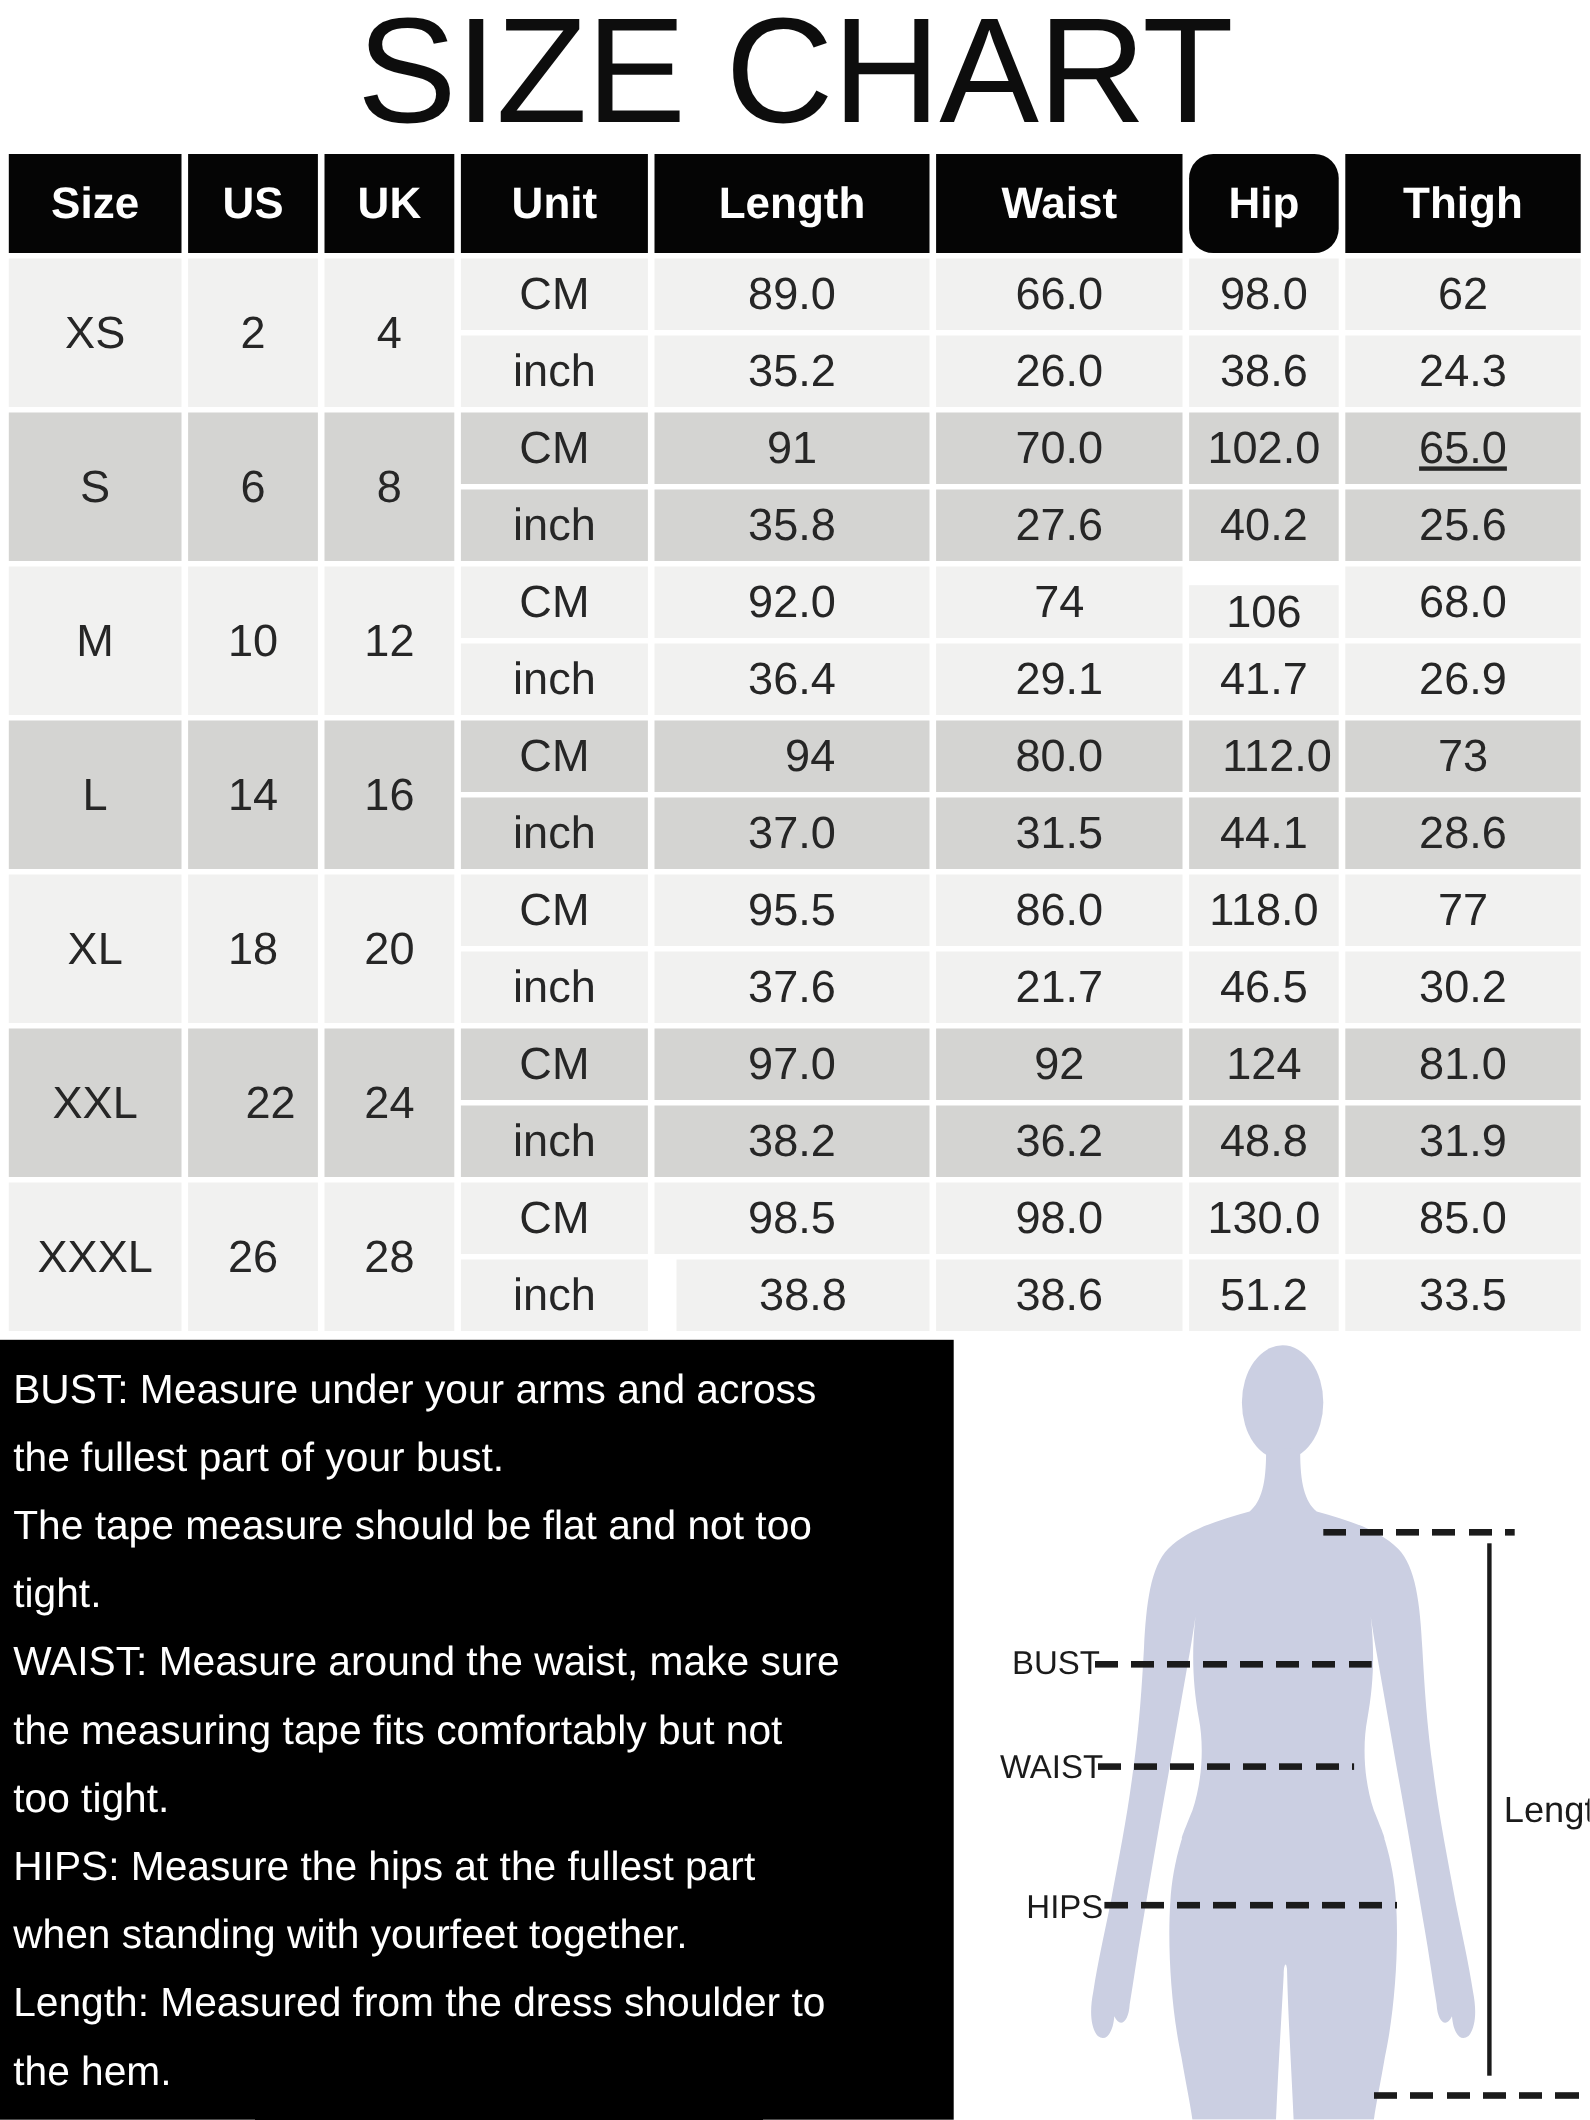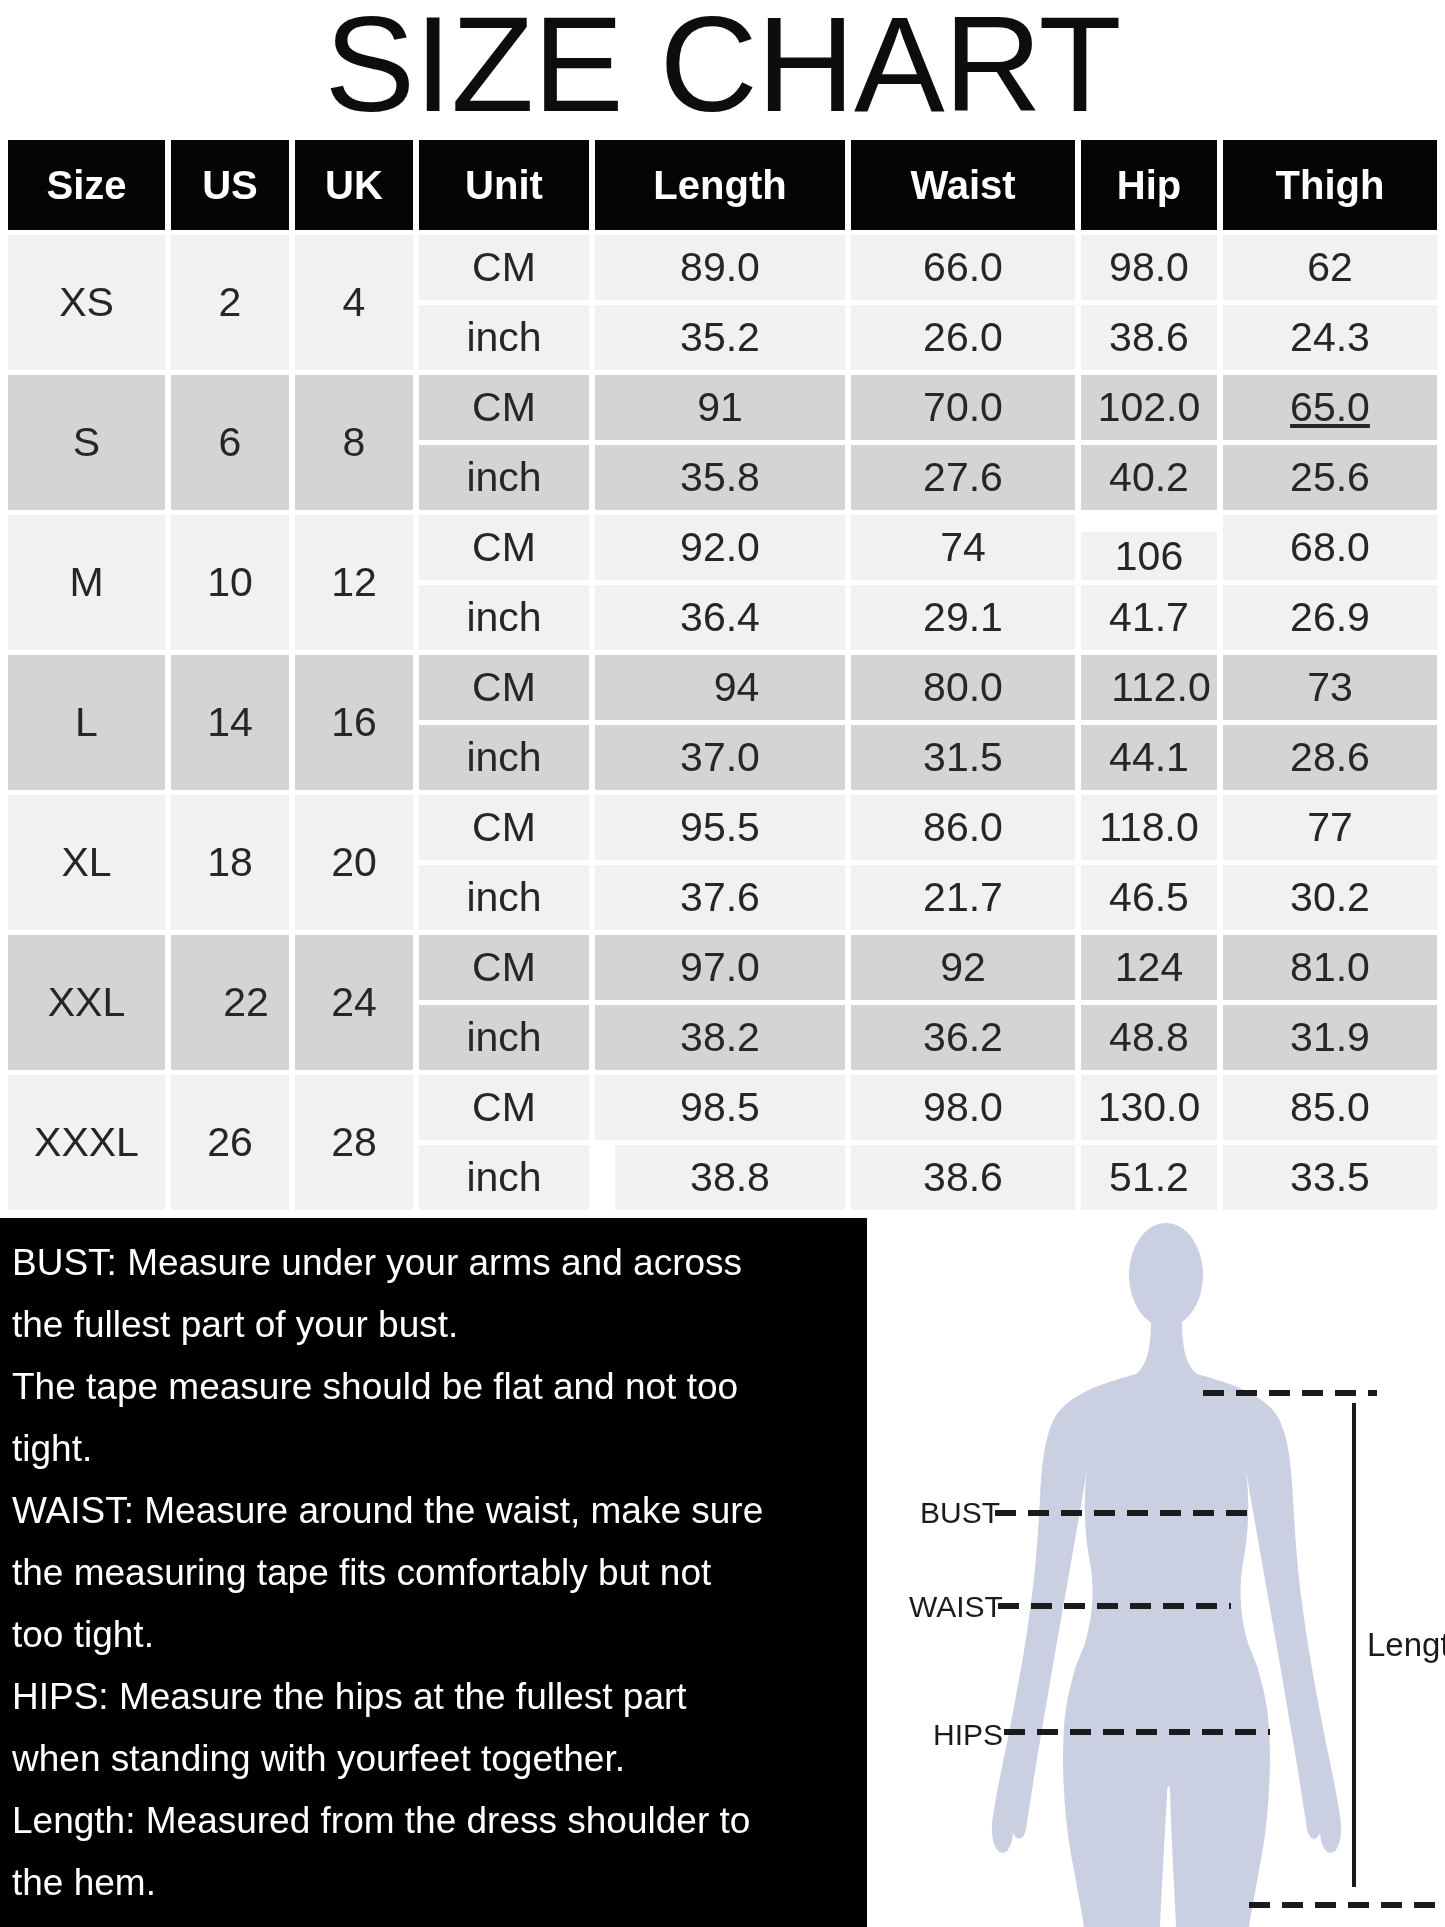--- a/index.html
+++ b/index.html
@@ -63,21 +63,21 @@
 
 <h1 class="page-title">SIZE CHART</h1>
 
 <div class="size-table" id="size-table">
     <div class="cell header" style="grid-area: 1 / 1;">Size</div>
     <div class="cell header" style="grid-area: 1 / 2;">US</div>
     <div class="cell header" style="grid-area: 1 / 3;">UK</div>
     <div class="cell header" style="grid-area: 1 / 4;">Unit</div>
     <div class="cell header" style="grid-area: 1 / 5;">Length</div>
     <div class="cell header" style="grid-area: 1 / 6;">Waist</div>
-    <div class="cell header" style="grid-area: 1 / 7;">Hip</div>
+    <div class="cell header" style="grid-area: 1 / 7; border-radius: 22px;">Hip</div>
     <div class="cell header" style="grid-area: 1 / 8;">Thigh</div>
     <div class="cell light" style="grid-area: 2 / 1 / span 2;">XS</div>
     <div class="cell light" style="grid-area: 2 / 2 / span 2;">2</div>
     <div class="cell light" style="grid-area: 2 / 3 / span 2;">4</div>
     <div class="cell light" style="grid-area: 2 / 4;">CM</div>
     <div class="cell light" style="grid-area: 2 / 5;">89.0</div>
     <div class="cell light" style="grid-area: 2 / 6;">66.0</div>
     <div class="cell light" style="grid-area: 2 / 7;">98.0</div>
     <div class="cell light" style="grid-area: 2 / 8;">62</div>
     <div class="cell light" style="grid-area: 3 / 4;">inch</div>

